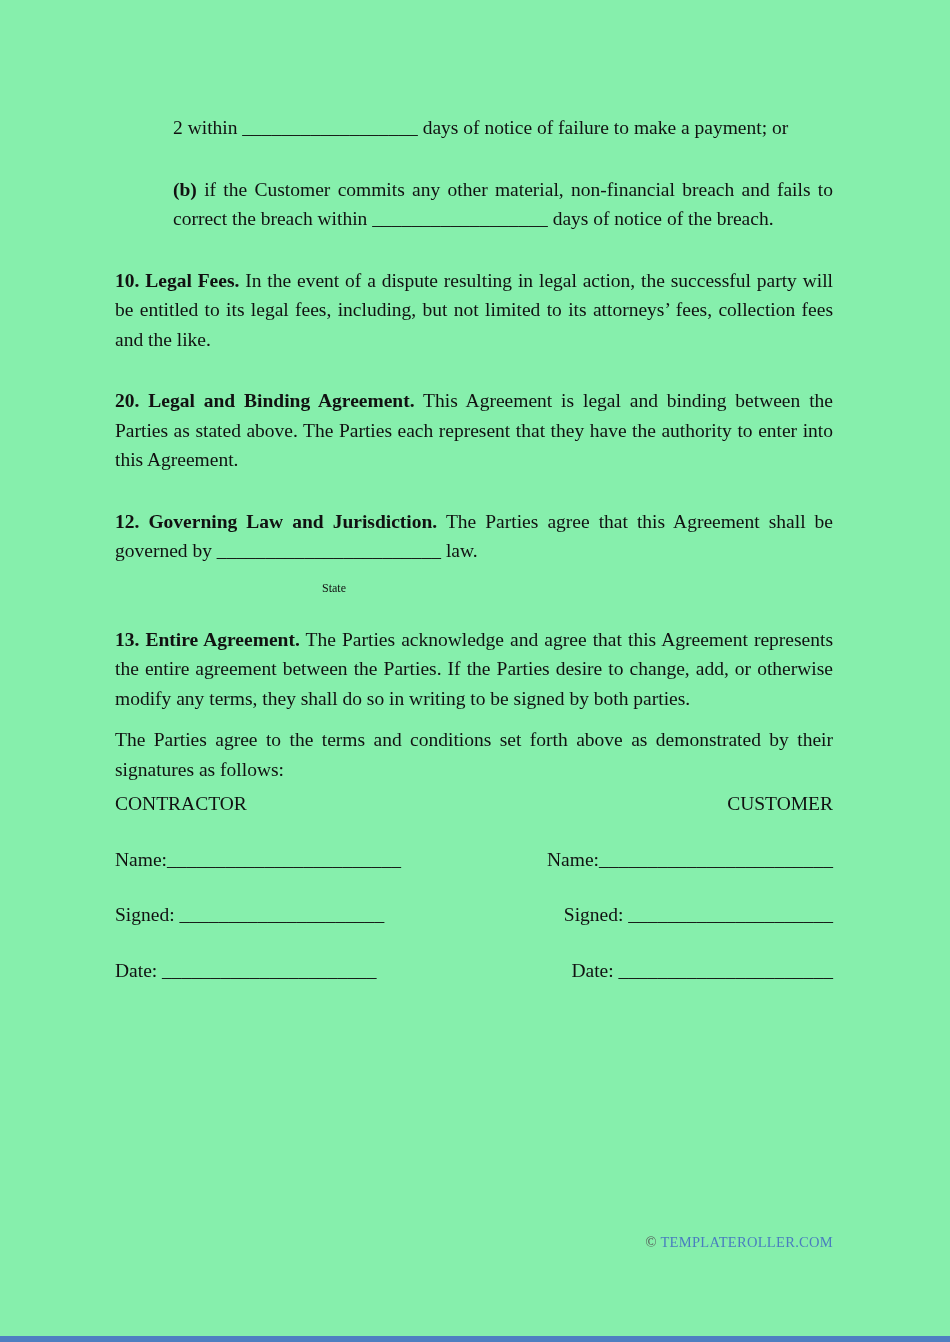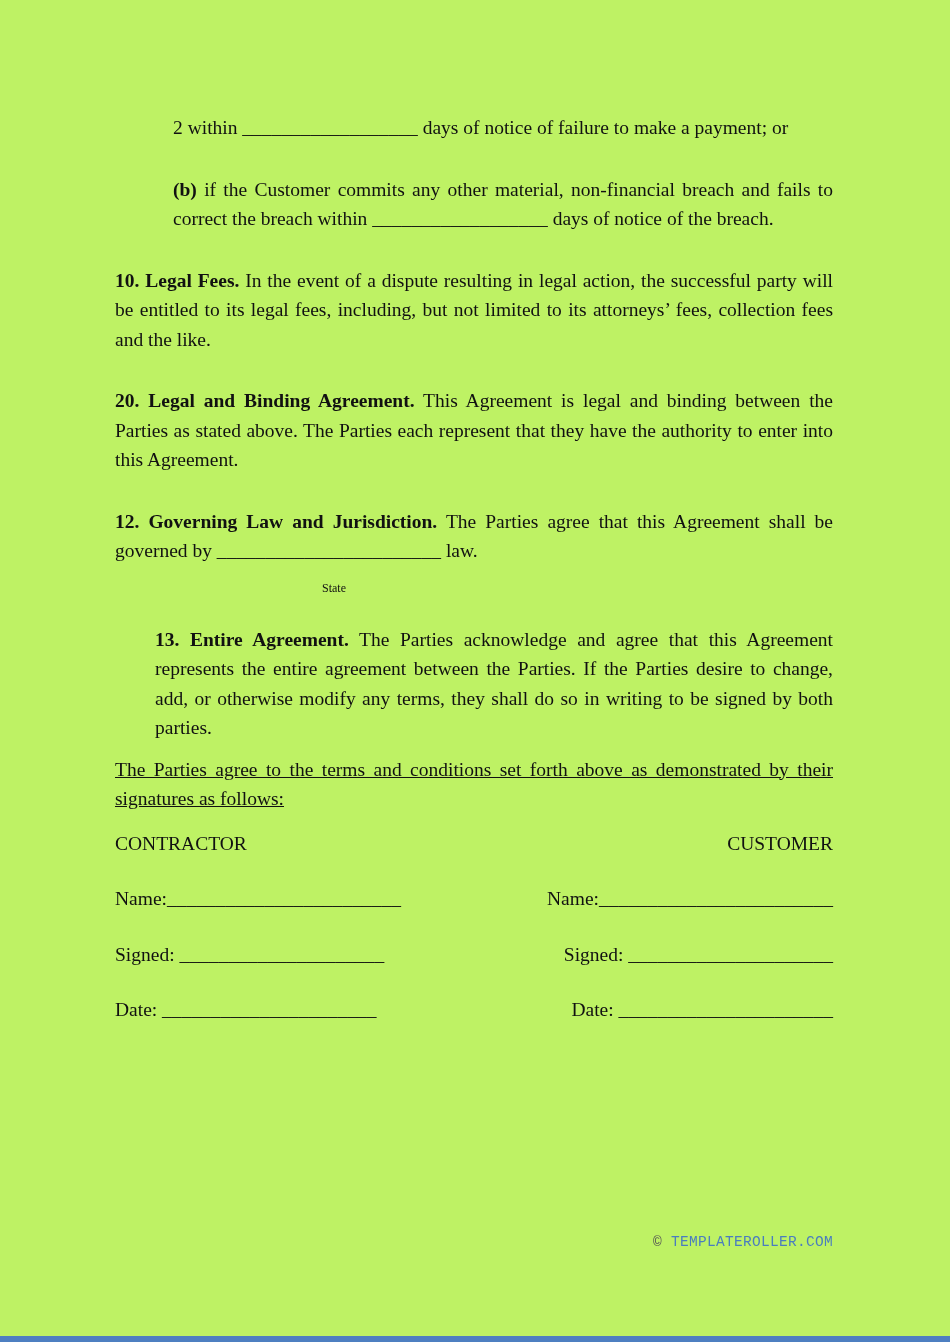--- a/index.html
+++ b/index.html
@@ -1,48 +1,48 @@
 <!DOCTYPE html>
 <html><head>
 <meta charset="utf-8">
 <style>
   html,body{margin:0;padding:0;background:#ffffff;}
   .page{
     position:relative;
     width:950px;height:1342px;
-    background:#bef264;
+    background:#86efac;
     font-family:"Liberation Serif","DejaVu Serif",serif;
     color:#111111;
     overflow:hidden;
   }
   .content{
     padding:0 117px 0 115px;
     font-size:19.5px;
     line-height:29.5px;
   }
   p{margin:0;}
   .para{margin-top:32px;text-align:justify;}
   .first-line{margin-top:113px;text-align:left;}
   .indent{margin-left:58px;}
   .blank{white-space:nowrap;letter-spacing:0;}
   .bold{font-weight:bold;}
   .caption{
     font-size:12px;line-height:20px;
     margin:12px 0 0 207px;text-align:left;
   }
-  .sec13{margin-top:27px;margin-left:40px;}
-  .closing{margin-top:12px;text-align:justify;text-decoration:underline;}
-  .sig-block{display:flex;margin-top:15px;}
+  .sec13{margin-top:27px;}
+  .closing{margin-top:12px;text-align:justify;}
+  .sig-block{display:flex;margin-top:5px;}
   .sig-col{width:388px;}
   .sig-col.right{flex:1;text-align:right;}
   .sig-header{font-size:19.5px;line-height:29.5px;}
   .sig-row{margin-top:26px;line-height:29.5px;font-family:Liberation Serif, serif;}
   .footer{
     position:absolute;top:1234px;right:117px;
-    font-family:Liberation Mono, monospace;
+    font-family:Liberation Serif, serif;
     font-size:14.5px;letter-spacing:0.3px;white-space:nowrap;
   }
   .copyright{color:#555555;}
   .site-link{color:#4a7dbf;text-decoration:none;cursor:pointer;}
   .bottom-bar{position:absolute;left:0;bottom:0;width:100%;height:6px;background:#4e7fc1;}
 </style>
 </head>
 <body>
 
 <div class="page">

